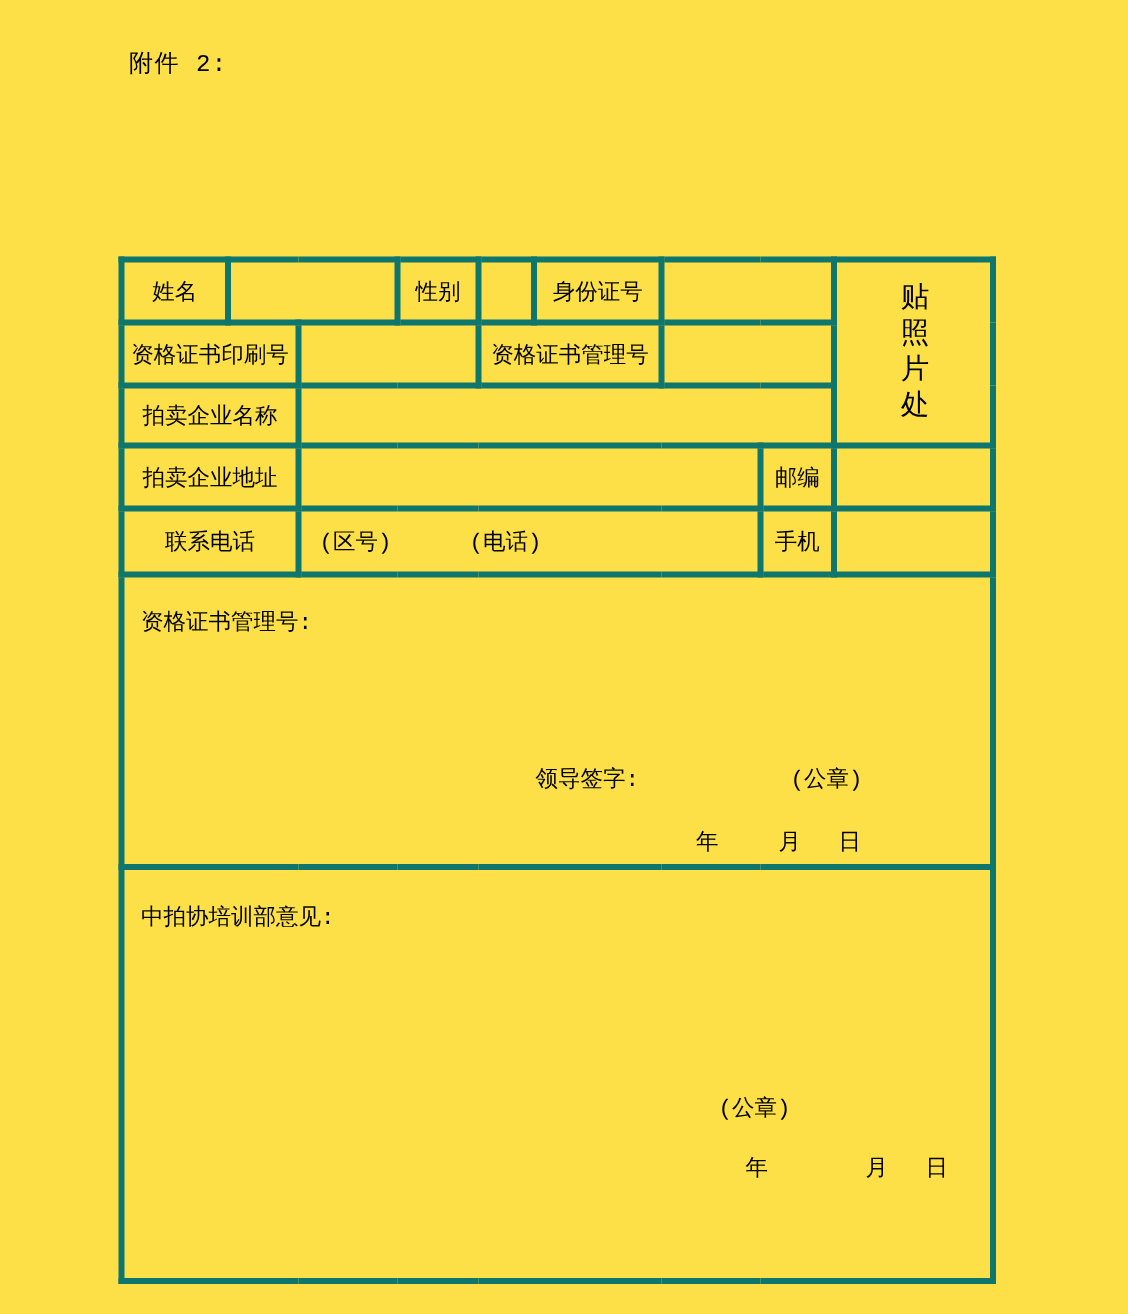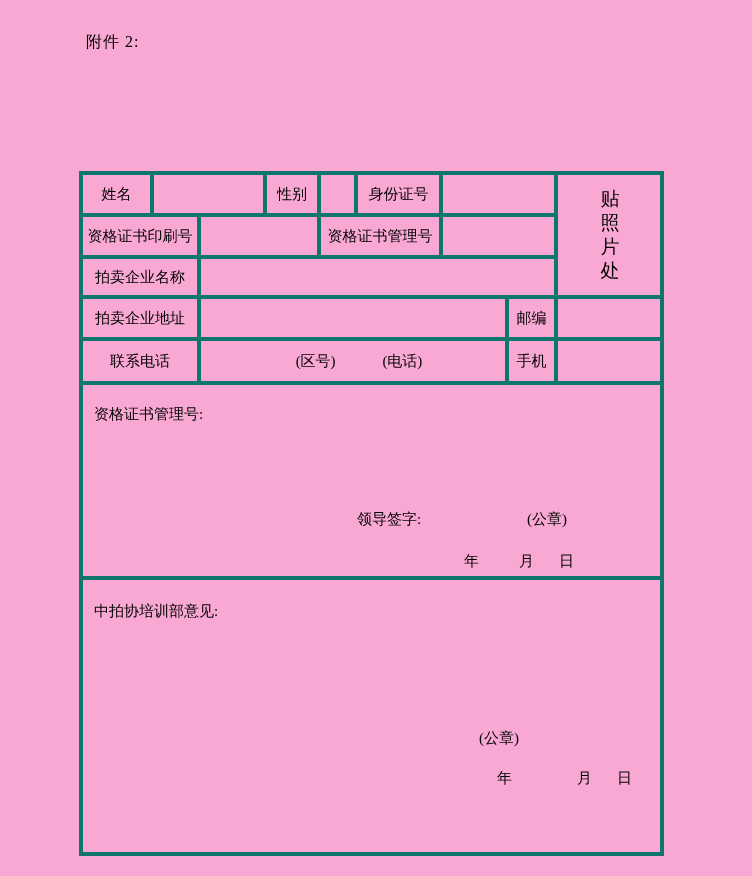--- a/index.html
+++ b/index.html
@@ -1,21 +1,21 @@
 <!DOCTYPE html>
 <html><head>
 <meta charset="utf-8">
 <style>
   html,body { margin:0; padding:0; }
   body {
     width:752px; height:876px; background:#ffffff; color:#000;
     font-family:"Liberation Serif","DejaVu Serif",serif;
     position:relative; overflow:hidden;
   }
-  .page { position:absolute; inset:0; background:#f9a8d4; }
+  .page { position:absolute; inset:0; background:#fde047;font-family:Liberation Mono, monospace; }
 
   .attachment {
     position:absolute; left:86px; top:32px;
     font-size:16px; letter-spacing:1px;
   }
   .doc-title {
     position:absolute; left:80px; top:112px; width:581px;
     text-align:center; font-size:26px; font-weight:bold; letter-spacing:1px;
   }
 
@@ -29,21 +29,21 @@
     border:4px solid #0f766e; padding:0; overflow:hidden;
     vertical-align:middle;
   }
   td.lbl { text-align:center; }
   td.blank { }
   td.photo-cell { text-align:center; vertical-align:middle; }
   .photo-text {
     display:inline-block; width:17px; line-height:24px;
     word-break:break-all; text-align:center; font-size:19px;
   }
-  td.phone-hints { text-align:center; }
+  td.phone-hints { text-align:left; }
   .hint-area { margin-left:12px; }
   .hint-tel  { margin-left:43px; }
 
   td.section-cell { position:relative; vertical-align:top; text-align:left; }
   .abs { position:absolute; font-size:15px; white-space:nowrap; }
 </style>
 </head>
 <body>
 
 <div class="page">

